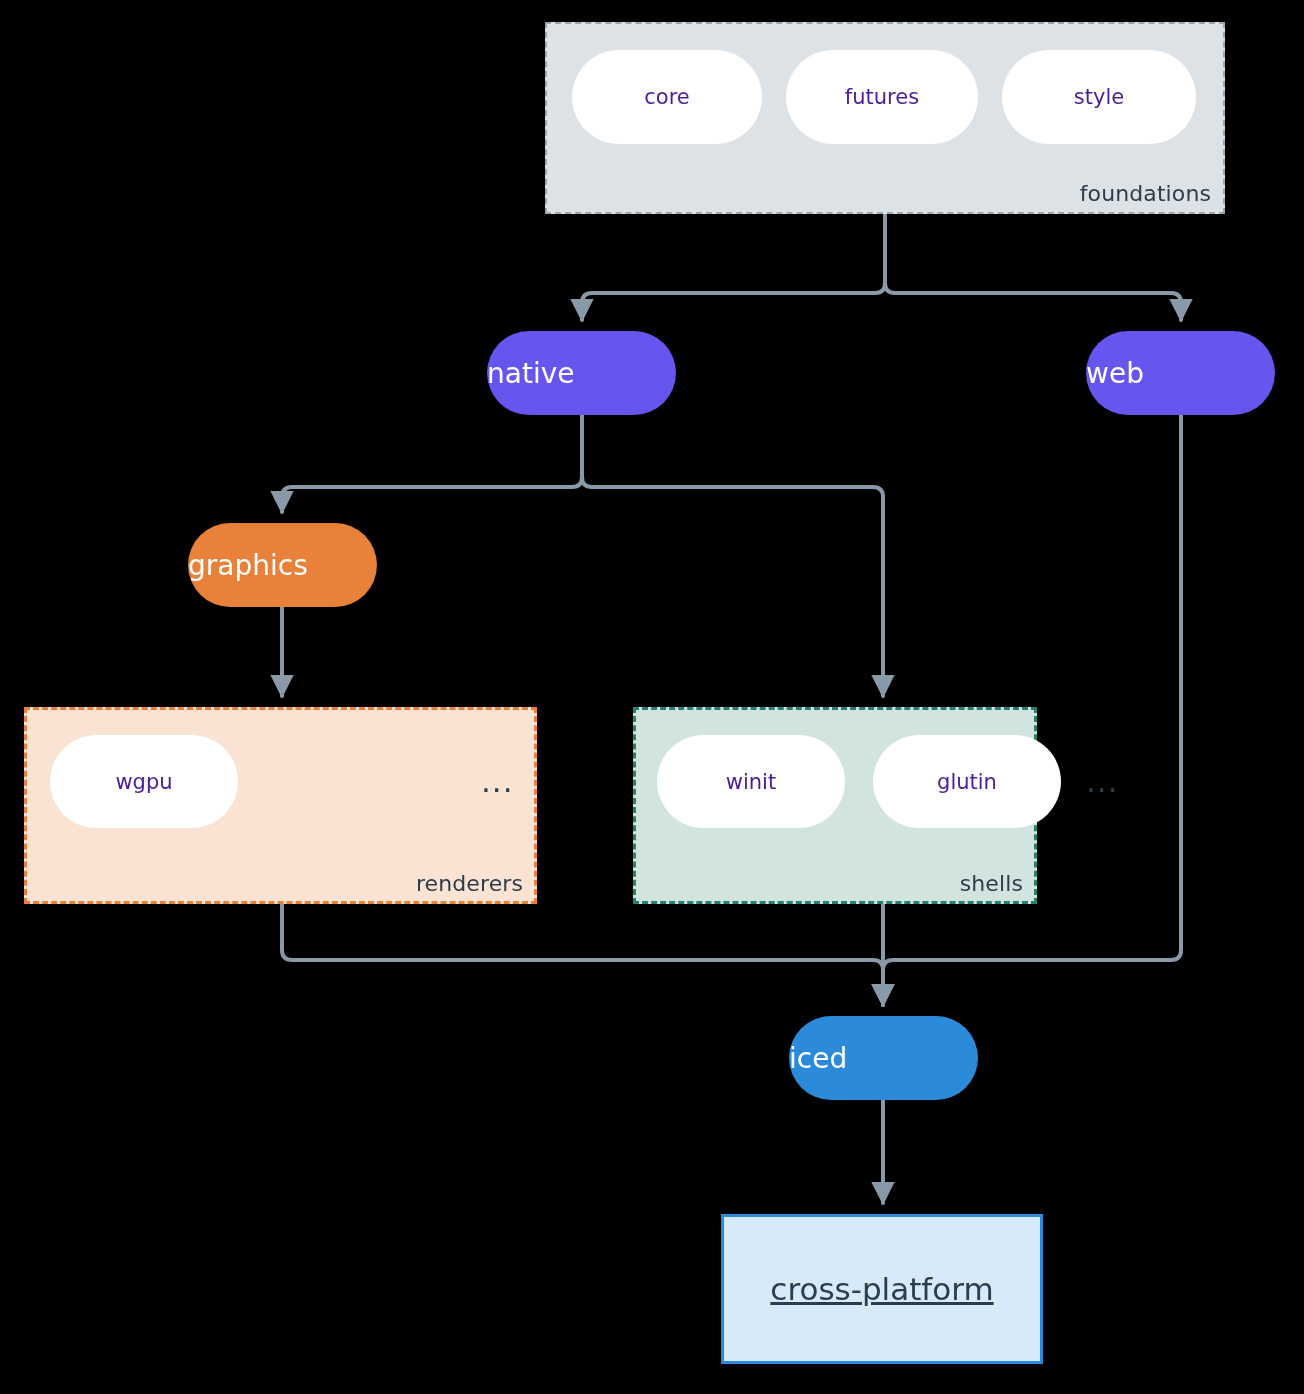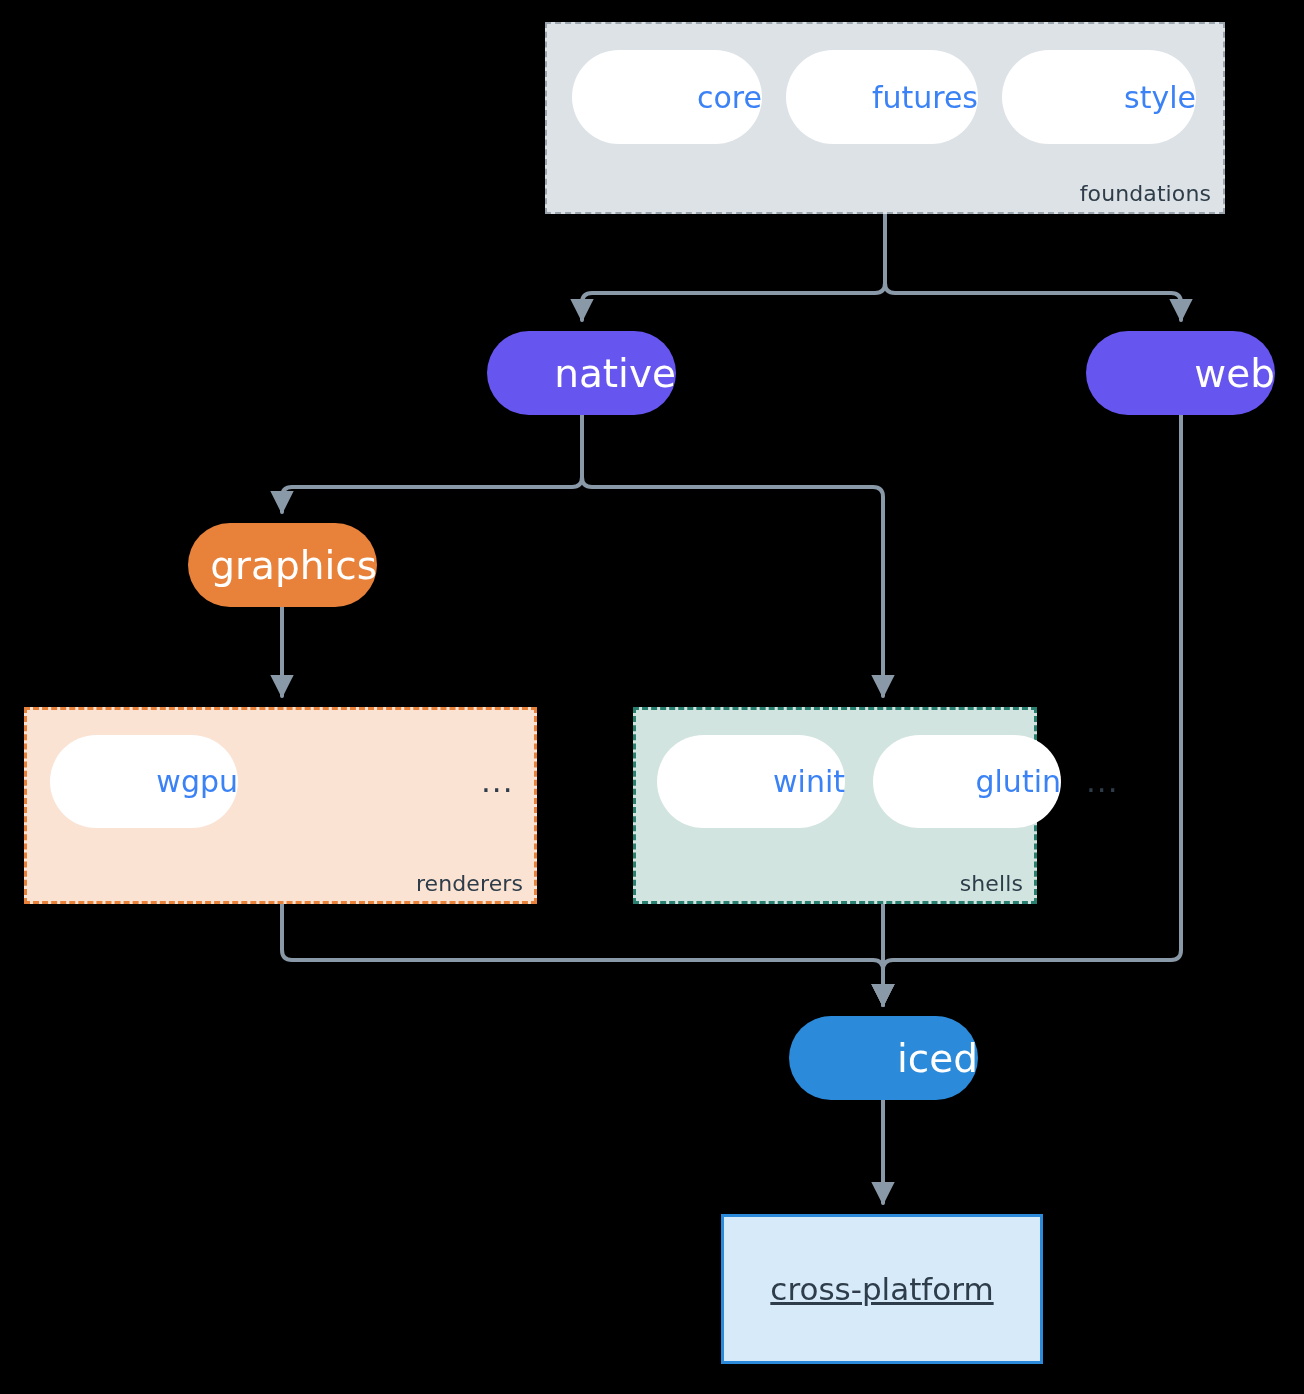--- a/index.html
+++ b/index.html
@@ -45,33 +45,32 @@
     position: absolute;
     box-sizing: border-box;
     display: flex;
     align-items: center;
     justify-content: center;
     border-radius: 999px;
     white-space: nowrap;
   }
   .pill-white {
     background: #ffffff;
-    color: #3b82f6;
-    font-size: 30px;
-    justify-content: flex-end;
+    color: #4c1d95;
+    font-size: 21px;
   }
   .node {
     position: absolute;
     box-sizing: border-box;
     display: flex;
     align-items: center;
-    justify-content: flex-end;
+    justify-content: flex-start;
     border-radius: 999px;
     color: #ffffff;
-    font-size: 39px;
+    font-size: 28px;
     white-space: nowrap;
   }
   .ellipsis {
     position: absolute;
     color: #2e3d49;
     font-size: 31px;
     letter-spacing: 1px;
     line-height: 1;
   }
   .rect-node {

